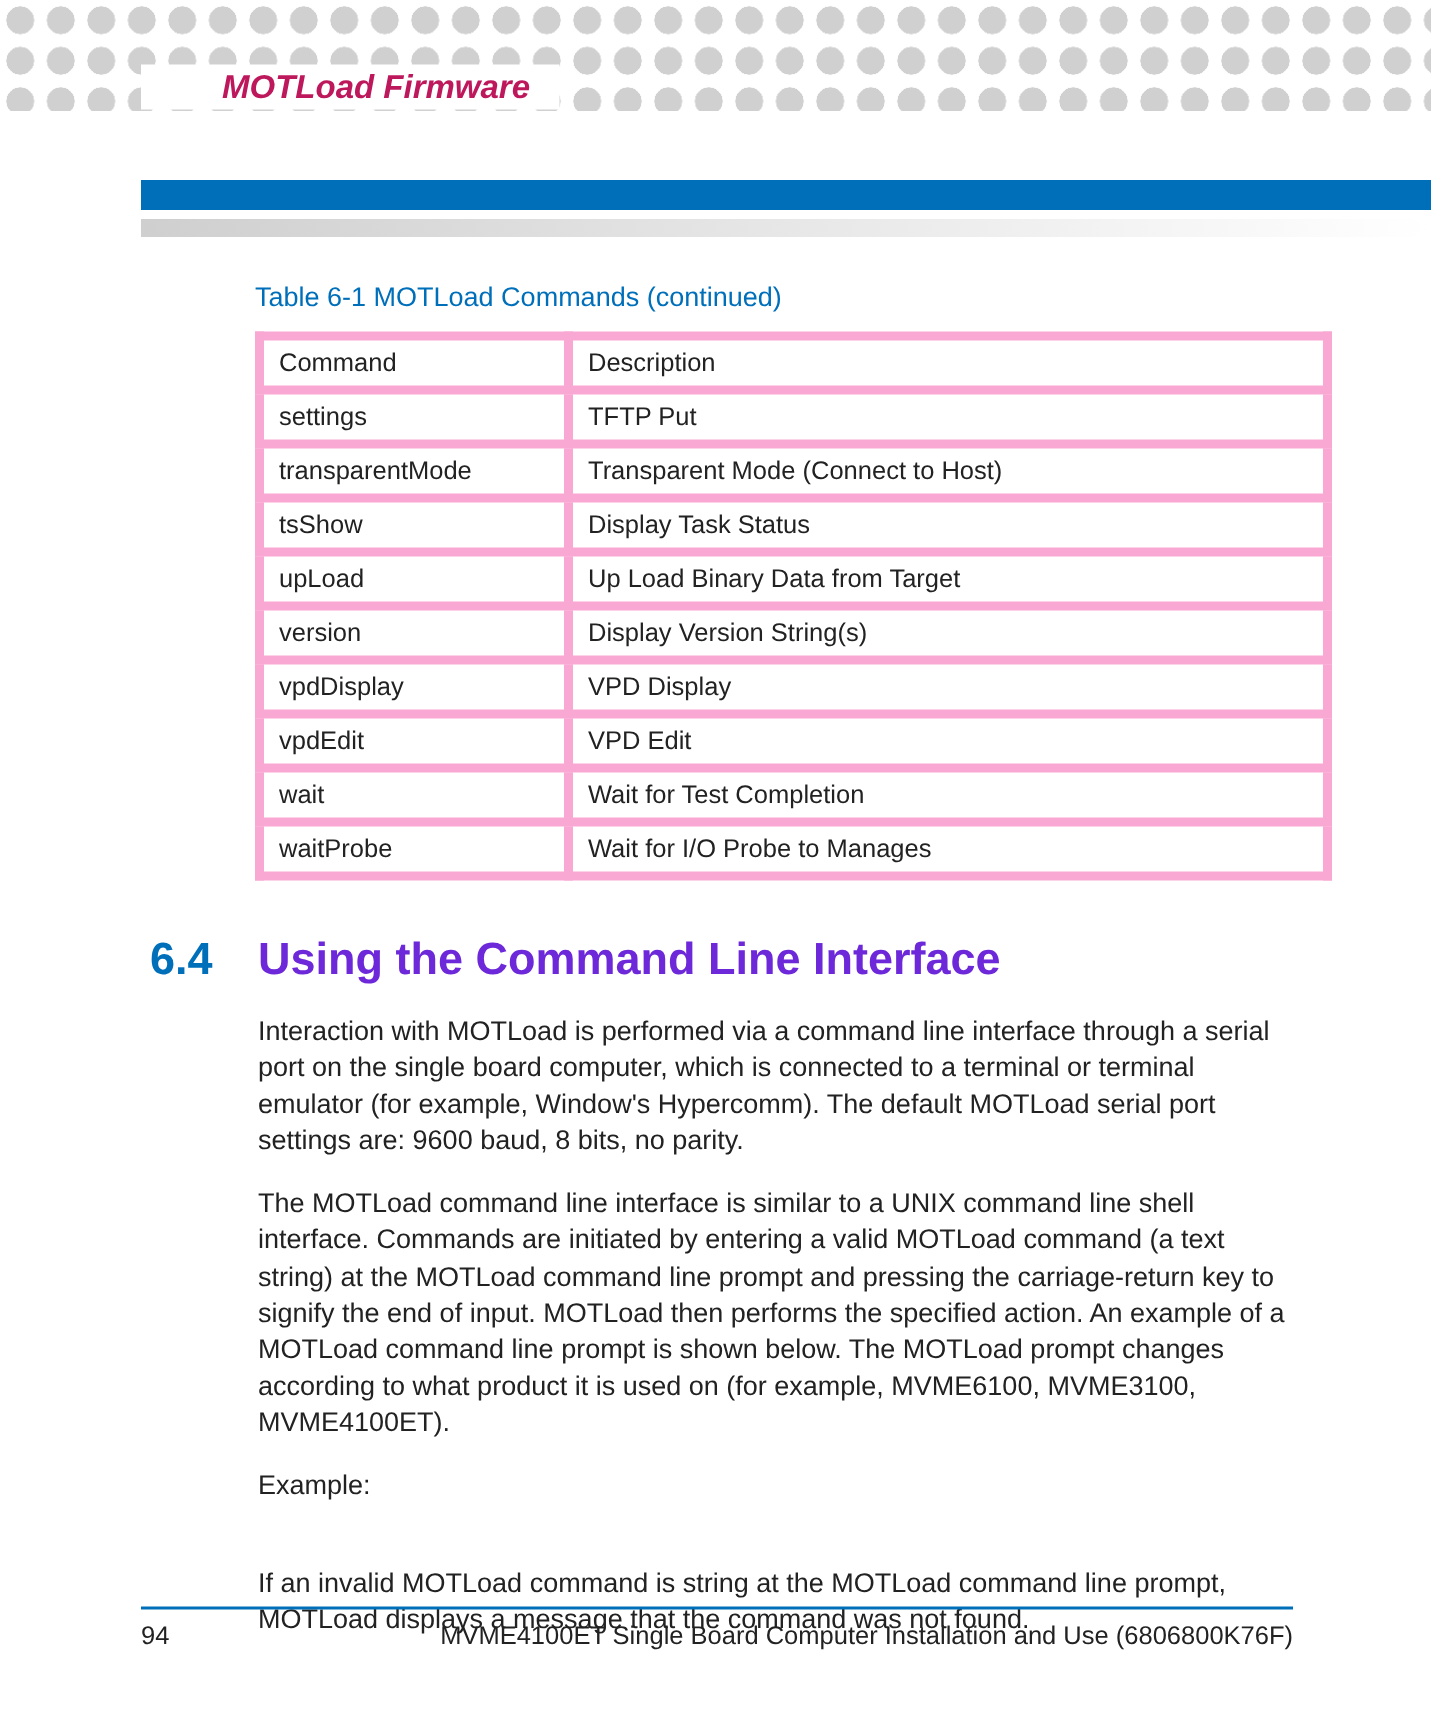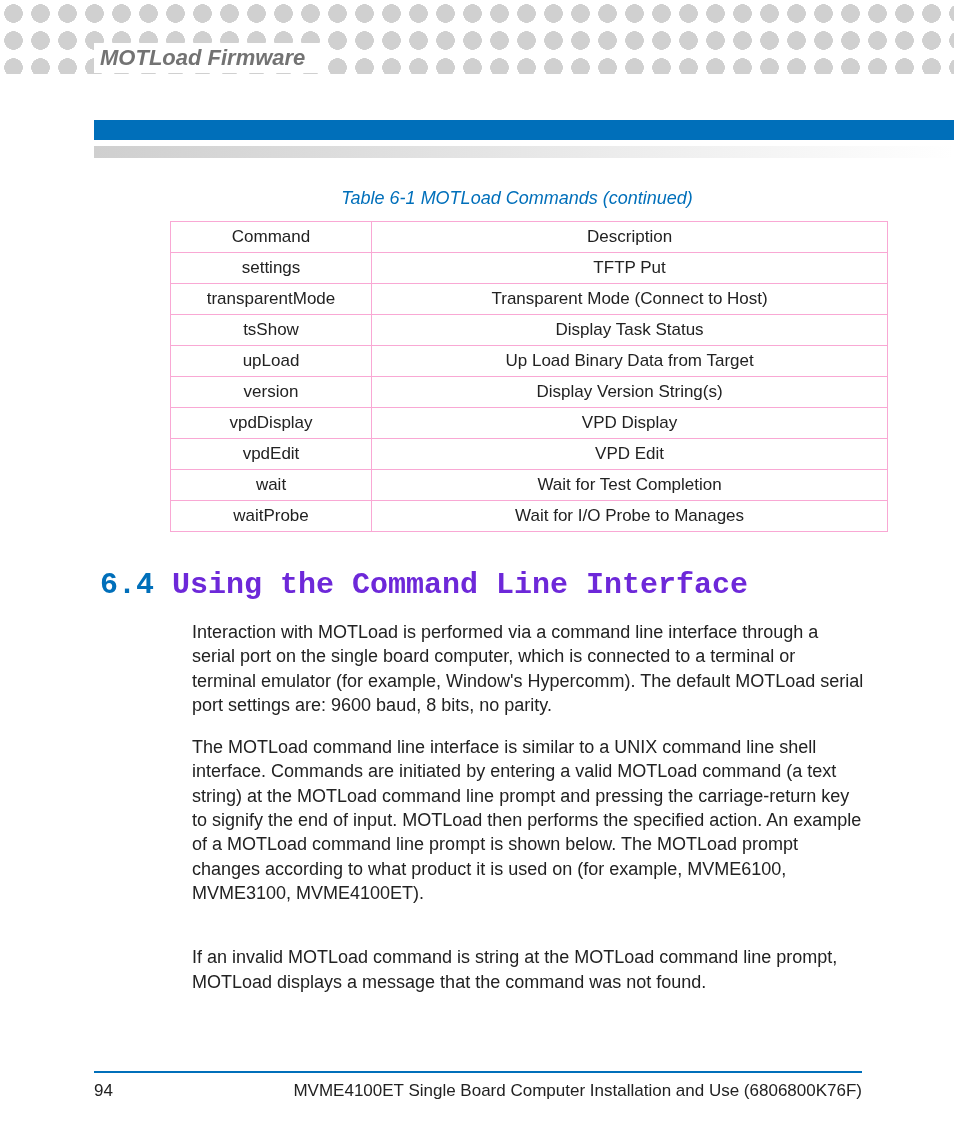--- a/index.html
+++ b/index.html
@@ -27,24 +27,25 @@
     background-position: 0 0;
   }
   .header-title-wrap {
     position: absolute;
     left: 94px;
     top: 43px;
     background: #fff;
     padding: 2px 20px 2px 6px;
   }
   .header-title {
-    color: #737373;
+    color: #be185d;
     font-weight: 700;
     font-style: italic;
     font-size: 22px;
+    margin-left: 48px;
   }
   .blue-bar {
     position: absolute;
     left: 94px;
     right: 0;
     top: 120px;
     height: 20px;
     background: #006fba;
   }
   .grey-bar {
@@ -56,61 +57,57 @@
     background: linear-gradient(to right, #cfcfcf, #ffffff);
   }
   .content {
     position: absolute;
     left: 100px;
     right: 90px;
     top: 188px;
   }
   .table-caption {
     color: #006fba;
-    font-style: italic;
     font-size: 18px;
     margin-left: 70px;
     margin-bottom: 12px;
-    text-align: center;
   }
   table.cmd {
     border-collapse: collapse;
     width: 94%;
     margin-left: 70px;
     font-size: 17px;
   }
   table.cmd td {
-    border: 1px solid #f9a8d4;
+    border: 6px solid #f9a8d4;
     padding: 5px 10px;
     vertical-align: middle;
-    text-align: center;
   }
   table.cmd td.col1 {
     width: 180px;
   }
   .section {
     margin-top: 36px;
     display: flex;
     align-items: baseline;
-    font-family: Liberation Mono, monospace;
   }
   .section-num {
     color: #006fba;
     font-weight: 700;
     font-size: 30px;
     width: 72px;
     flex: 0 0 72px;
   }
   .section-title {
     color: #6d28d9;
     font-weight: 700;
     font-size: 30px;
   }
   .body-text {
-    margin-left: 92px;
+    margin-left: 72px;
     margin-top: 18px;
     font-size: 18px;
     line-height: 1.35;
   }
   .body-text p {
     margin: 0 0 18px 0;
   }
   .footer {
     position: absolute;
     left: 94px;
@@ -191,20 +188,21 @@
       </table>
 
     <div class="section">
       <div class="section-num">6.4</div>
       <div class="section-title">Using the Command Line Interface</div>
     </div>
 
     <div class="body-text">
       <p>Interaction with MOTLoad is performed via a command line interface through a serial port on the single board computer, which is connected to a terminal or terminal emulator (for example, Window's Hypercomm). The default MOTLoad serial port settings are: 9600 baud, 8 bits, no parity.</p>
       <p>The MOTLoad command line interface is similar to a UNIX command line shell interface. Commands are initiated by entering a valid MOTLoad command (a text string) at the MOTLoad command line prompt and pressing the carriage-return key to signify the end of input. MOTLoad then performs the specified action. An example of a MOTLoad command line prompt is shown below. The MOTLoad prompt changes according to what product it is used on (for example, MVME6100, MVME3100, MVME4100ET).</p>
+      <p>Example:</p>
       <p style="margin-top:40px">If an invalid MOTLoad command is string at the MOTLoad command line prompt, MOTLoad displays a message that the command was not found.</p>
     </div>
   </div>
 
   <div class="footer">
     <div class="footer-rule"></div>
     <div class="footer-line">
       <span>94</span>
       <span>MVME4100ET Single Board Computer Installation and Use (6806800K76F)</span>
     </div>

